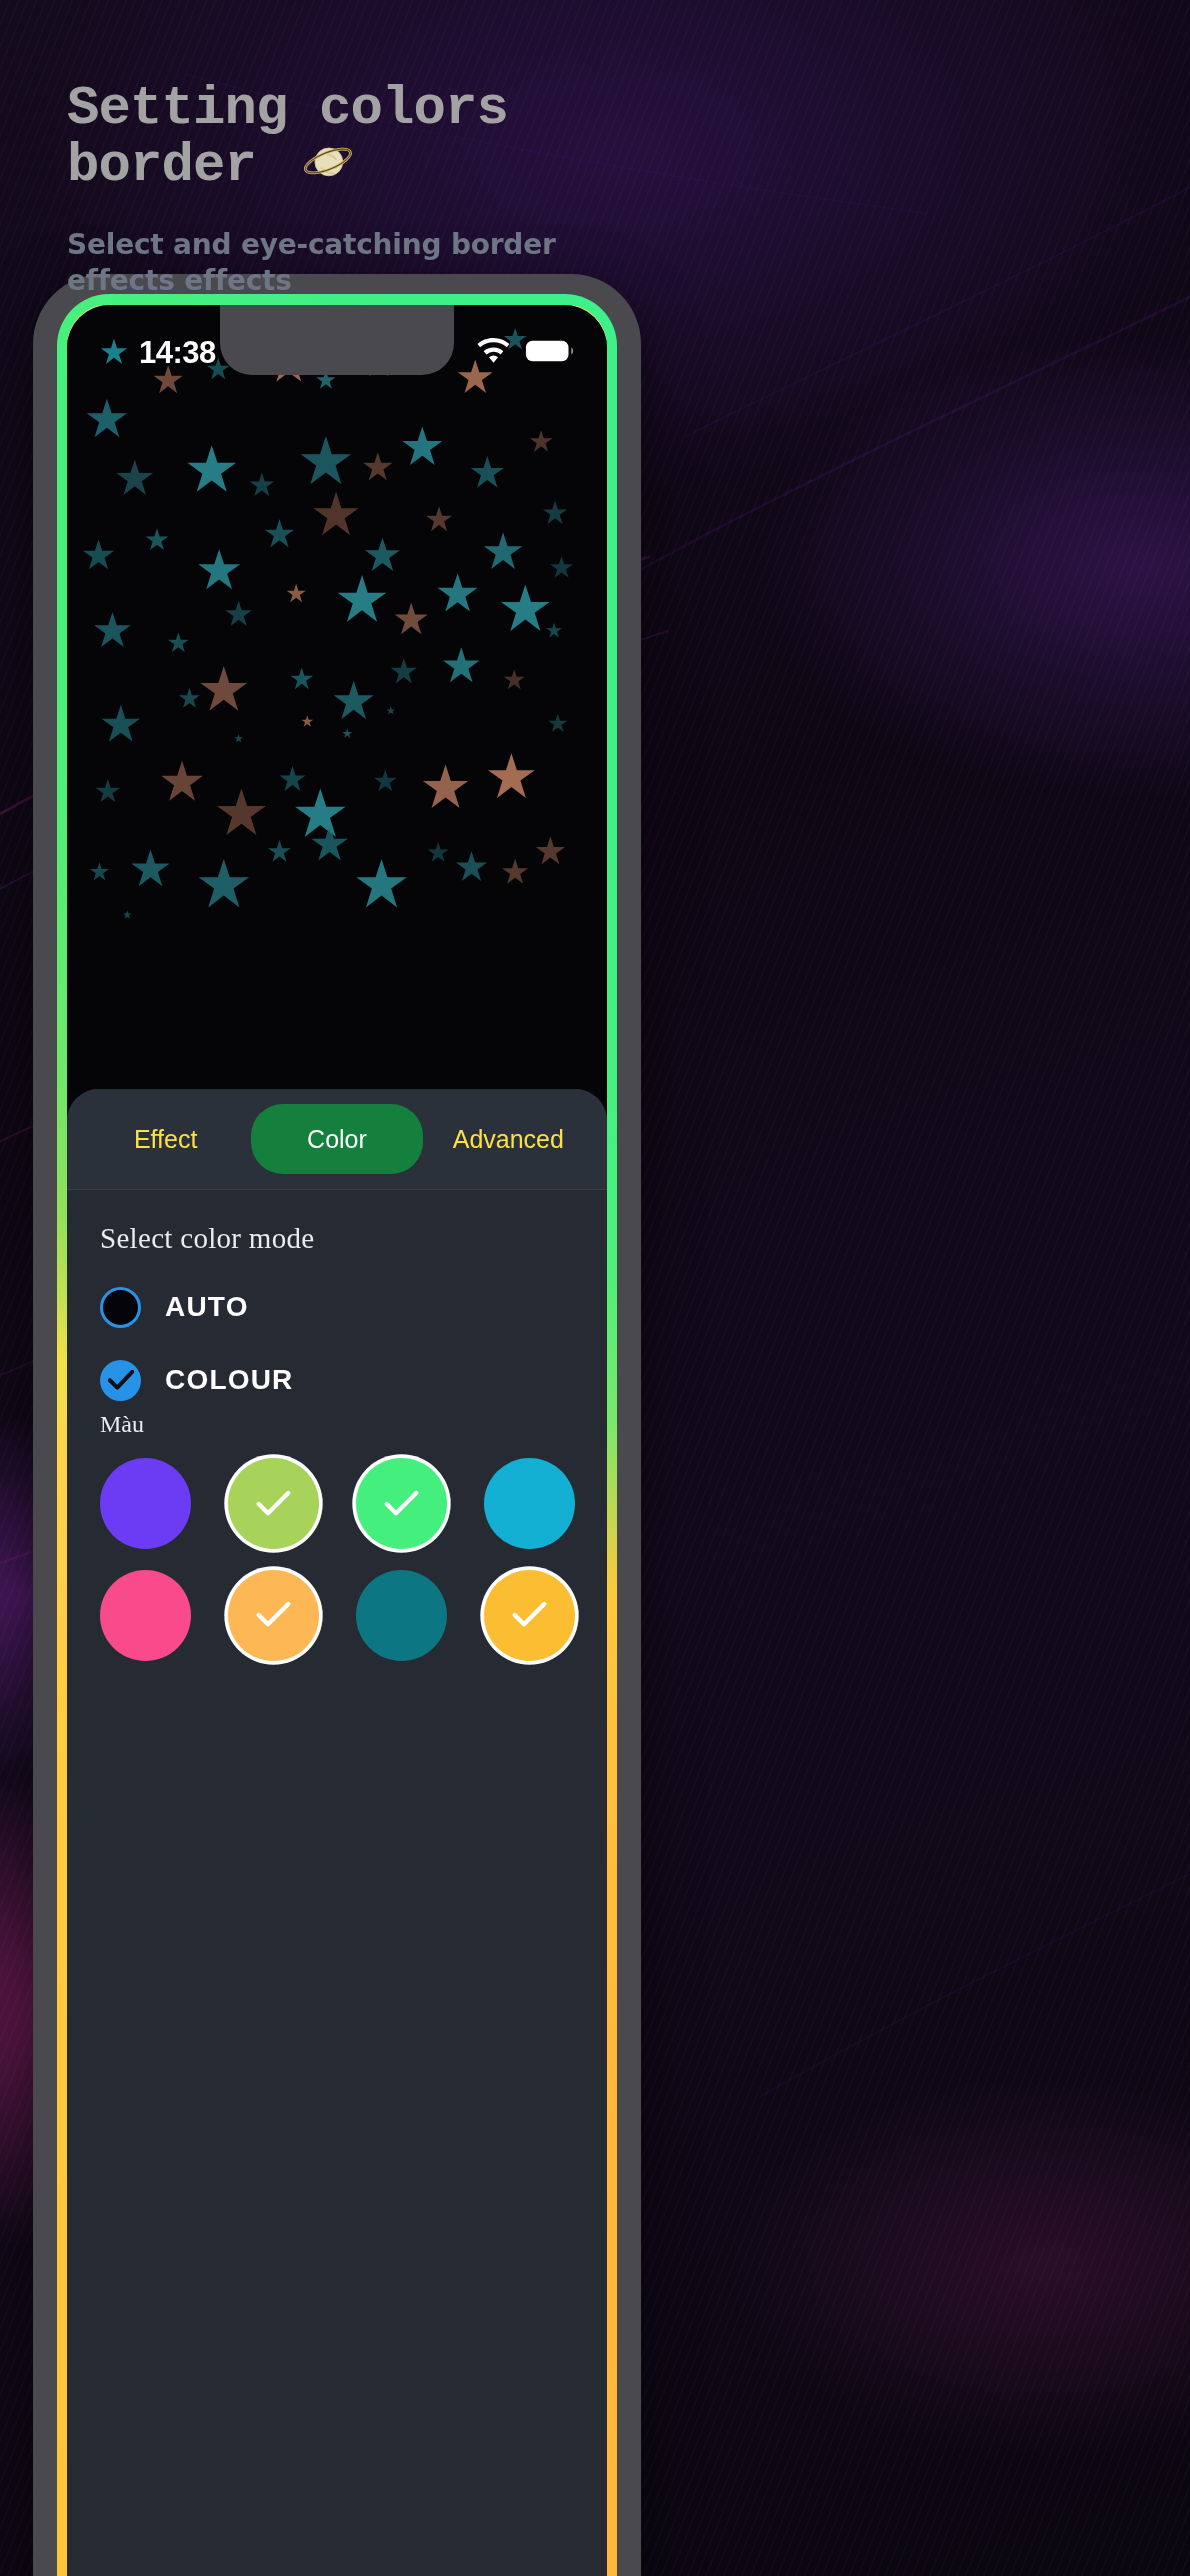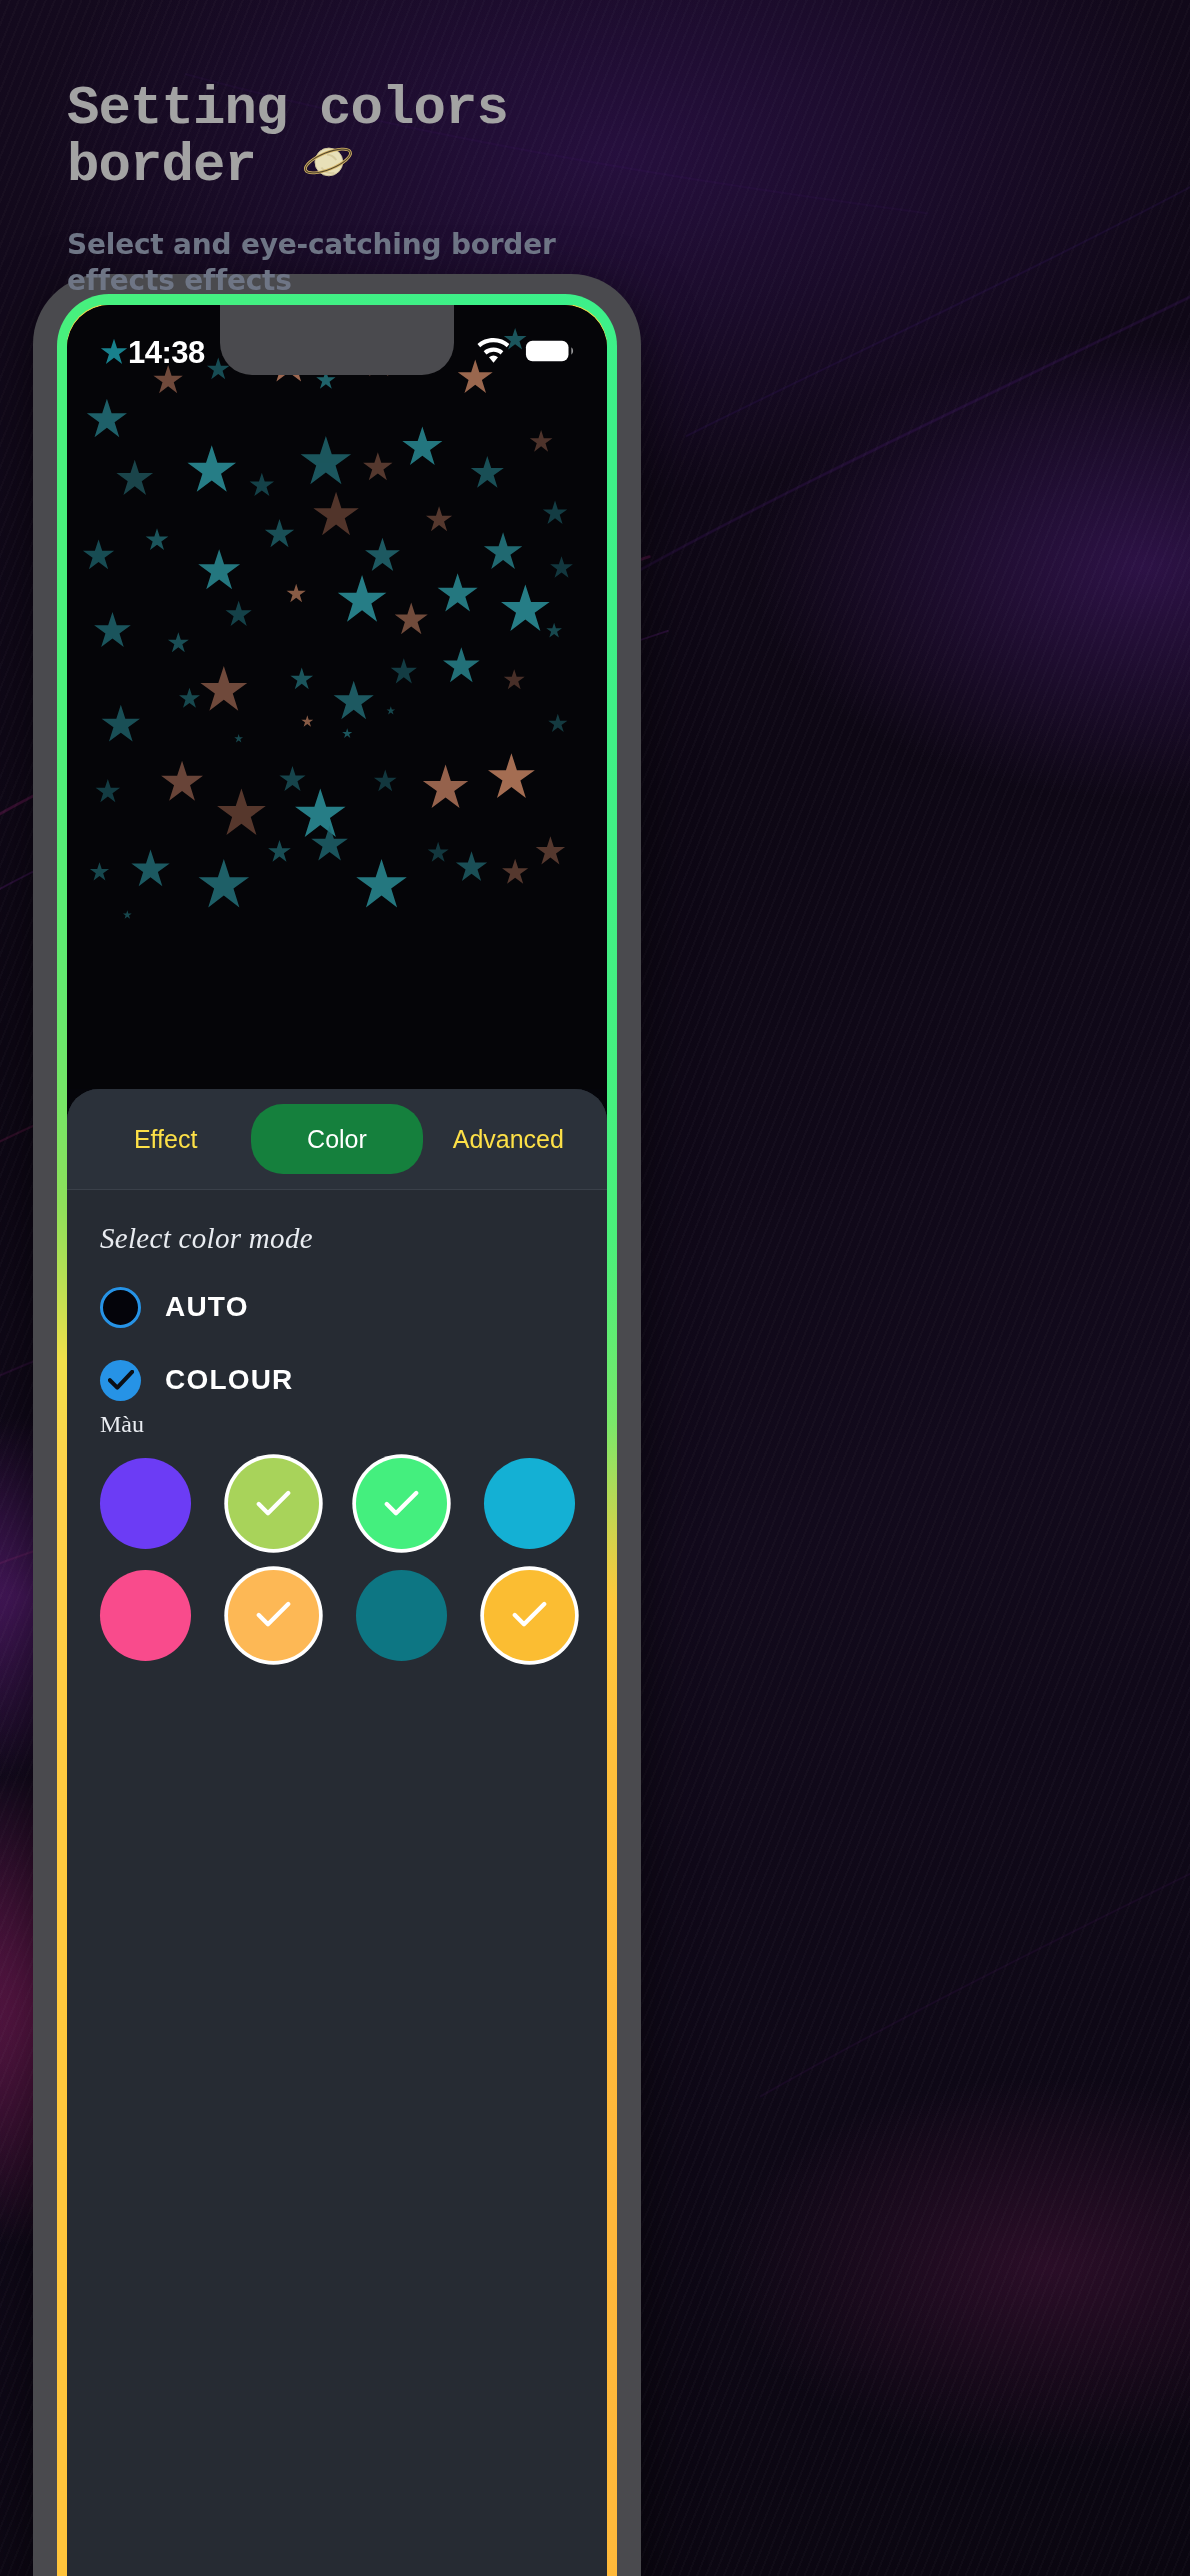--- a/index.html
+++ b/index.html
@@ -68,21 +68,21 @@
     width:234px; height:70px; background:#4a4a4e;
     border-radius:0 0 32px 32px; z-index:20;
   }
 
   
   #statusbar{
     position:absolute; left:0; right:0; top:0; height:80px; z-index:15;
     display:flex; align-items:center; justify-content:space-between;
     padding:15px 32px 0 33px; color:#fff;
   }
-  #sb-left{ display:flex; align-items:center; gap:0; }
+  #sb-left{ display:flex; align-items:center; gap:11px; }
   #sb-time{ font-size:31px; font-weight:bold; letter-spacing:-0.5px; }
   #sb-right{ display:flex; align-items:center; gap:14px; }
 
   
   #wallpaper{
     position:absolute; left:0; right:0; top:0; height:784px;
     background:#050508; overflow:hidden;
   }
 
   
@@ -98,21 +98,20 @@
     flex:1; text-align:center; font-size:25px; color:#fde047;
     padding:20.4px 0; border-radius:32px;
   }
   .tab.active{ background:#15803d; color:#ffffff; font-weight:500; }
   #divider{ height:0.9px; background:#3a4049; }
 
   #body{ padding:32px 33px 0 33px; }
   #sect-title{
     font-family:"Liberation Serif", serif; font-size:29px; color:#e9ecf1;
     letter-spacing:0.3px;
-    font-style:italic;
   }
 
   .moderow{ display:flex; align-items:center; gap:24px; margin-top:32px; }
   .radio{ width:41px; height:41px; border-radius:50%; flex:0 0 auto; }
   .radio.off{ background:#04040a; border:3.7px solid #2693e6; }
   .radio.on{ background:#2693e6; display:flex; align-items:center; justify-content:center; }
   .modelabel{ font-size:28px; font-weight:bold; color:#fff; letter-spacing:1.2px; }
 
   #swatch-label{
     margin-top:10px; font-family:"Liberation Serif", serif;

